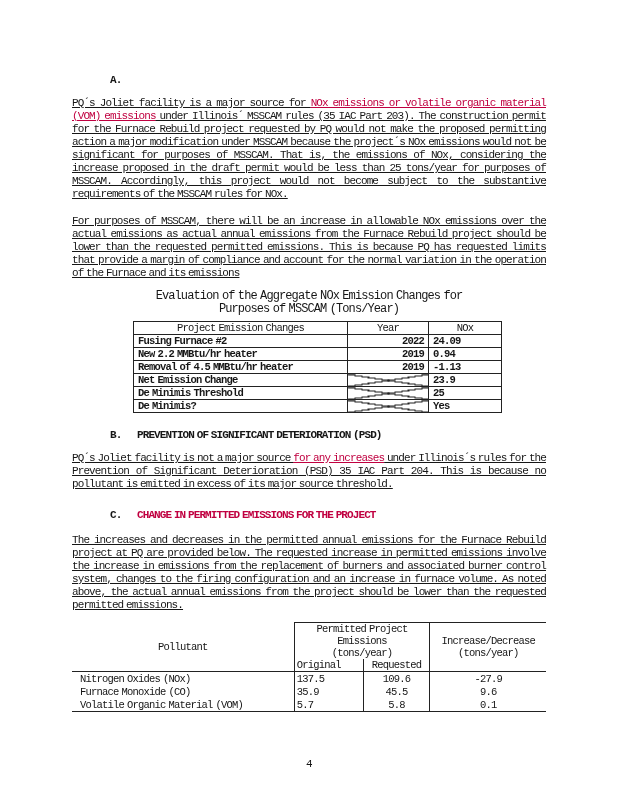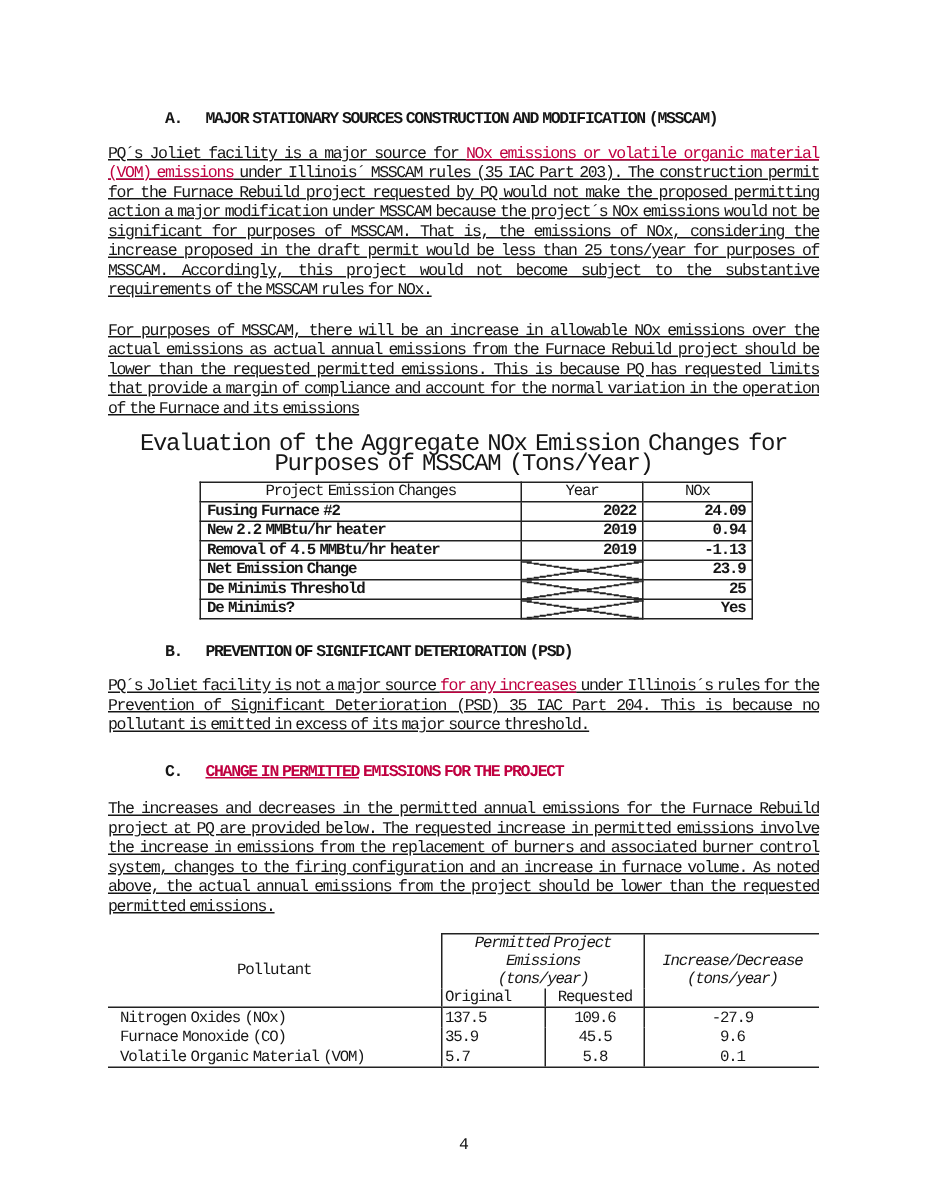--- a/index.html
+++ b/index.html
@@ -8,69 +8,68 @@
     font-family:"Liberation Mono","DejaVu Sans Mono",monospace;
     position:relative;overflow:hidden;
   }
   .page{position:absolute;inset:0;padding:74px 72px 0 72px;}
   .txt{font-size:11px;line-height:13px;letter-spacing:-0.9px;word-spacing:-3px;text-align:justify;text-decoration:underline;}
   .heading{display:flex;font-weight:bold;font-size:11px;line-height:13px;letter-spacing:-0.9px;word-spacing:-3px;}
   .h-indent{margin-left:38px;}
   .h-label{flex:none;width:27px;}
   .ins{color:var(--red,#c00040);text-decoration:underline;}
   .red{color:var(--red,#c00040);}
-  .u{text-decoration:underline;}
+  .u{}
   .mb10{margin-bottom:10px;}
   .mt12{margin-top:12px;}
   .mt14{margin-top:14px;}
   .mt16{margin-top:16px;}
   .mt18{margin-top:18px;}
   .mt10{margin-top:10px;}
   .center{text-align:center;}
-  .ttl{font-size:16px;line-height:13px;letter-spacing:-0.9px;word-spacing:-3px;}
+  .ttl{font-size:12px;line-height:13px;letter-spacing:-0.9px;word-spacing:-3px;}
   .ttl span{display:block;}
 
   table{border-collapse:collapse;}
   .t1wrap{margin:5px 0 6px 61px;}
   .t1{font-size:10.5px;line-height:12px;letter-spacing:-0.8px;word-spacing:-2.5px;}
   .t1 td{border:1px solid #222;padding:0 4px;height:12px;white-space:nowrap;font-weight:bold;}
   .t1 .c-proj{width:205px;}
   .t1 .c-year{width:72px;text-align:right;}
-  .t1 .c-nox{width:64px;text-align:right;}
+  .t1 .c-nox{width:64px;text-align:left;}
   .t1 .hdr{text-align:center;font-weight:normal;}
   .crossed{
     background-image:
       linear-gradient(to top right, transparent calc(50% - 0.6px), #222 calc(50% - 0.6px), #222 calc(50% + 0.6px), transparent calc(50% + 0.6px)),
       linear-gradient(to top left,  transparent calc(50% - 0.6px), #222 calc(50% - 0.6px), #222 calc(50% + 0.6px), transparent calc(50% + 0.6px));
   }
 
   .t2{font-size:10.5px;line-height:12px;letter-spacing:-0.8px;word-spacing:-2.5px;margin-top:10px;}
   .t2 td{padding:0 2px;white-space:nowrap;}
   .t2 .p1{width:221px;}
   .t2 .p2{width:68px;text-align:left;}
   .t2 .p3{width:64px;text-align:center;}
   .t2 .p4{width:115px;text-align:center;}
-  .t2 .bt{border-top:1px solid #222;font-style:italic;}
+  .t2 .bt{border-top:1px solid #222;}
   .t2 .bl{border-left:1px solid #222;}
   .t2 .bb{border-bottom:1px solid #222;}
   .t2 .mid{vertical-align:middle;text-align:center;}
   .t2 .stack span{display:block;text-align:center;}
   .t2 .pol{padding-left:8px;}
   .t2 .drow td{height:13px;}
 
   .pagenum{position:absolute;left:0;right:0;bottom:30px;text-align:center;font-size:11px;letter-spacing:-0.5px;}
 </style>
 </head>
 <body>
 
 <div class="page">
 
   <div class="heading h-indent mb10">
     <span class="h-label">A.</span>
-    <span>MAJOR STATIONARY SOURCES CONSTRUCTION AND MODIFICATION (MSSCAM)</span>
   </div>
 
   <div class="txt"><span>PQ´s Joliet facility is a major source for </span><span class="ins">NOx emissions or volatile organic material (VOM) emissions</span><span> under Illinois´ MSSCAM rules (35 IAC Part 203). The construction permit for the Furnace Rebuild project requested by PQ would not make the proposed permitting action a major modification under MSSCAM because the project´s NOx emissions would not be significant for purposes of MSSCAM. That is, the emissions of NOx, considering the increase proposed in the draft permit would be less than 25 tons/year for purposes of MSSCAM. Accordingly, this project would not become subject to the substantive requirements of the MSSCAM rules for NOx.</span></div>
 
   <div class="txt mt14">For purposes of MSSCAM, there will be an increase in allowable NOx emissions over the actual emissions as actual annual emissions from the Furnace Rebuild project should be lower than the requested permitted emissions. This is because PQ has requested limits that provide a margin of compliance and account for the normal variation in the operation of the Furnace and its emissions</div>
 
   <div class="ttl center mt10">
     <span>Evaluation of the Aggregate NOx Emission Changes for</span>
     <span>Purposes of MSSCAM (Tons/Year)</span>
   </div>

